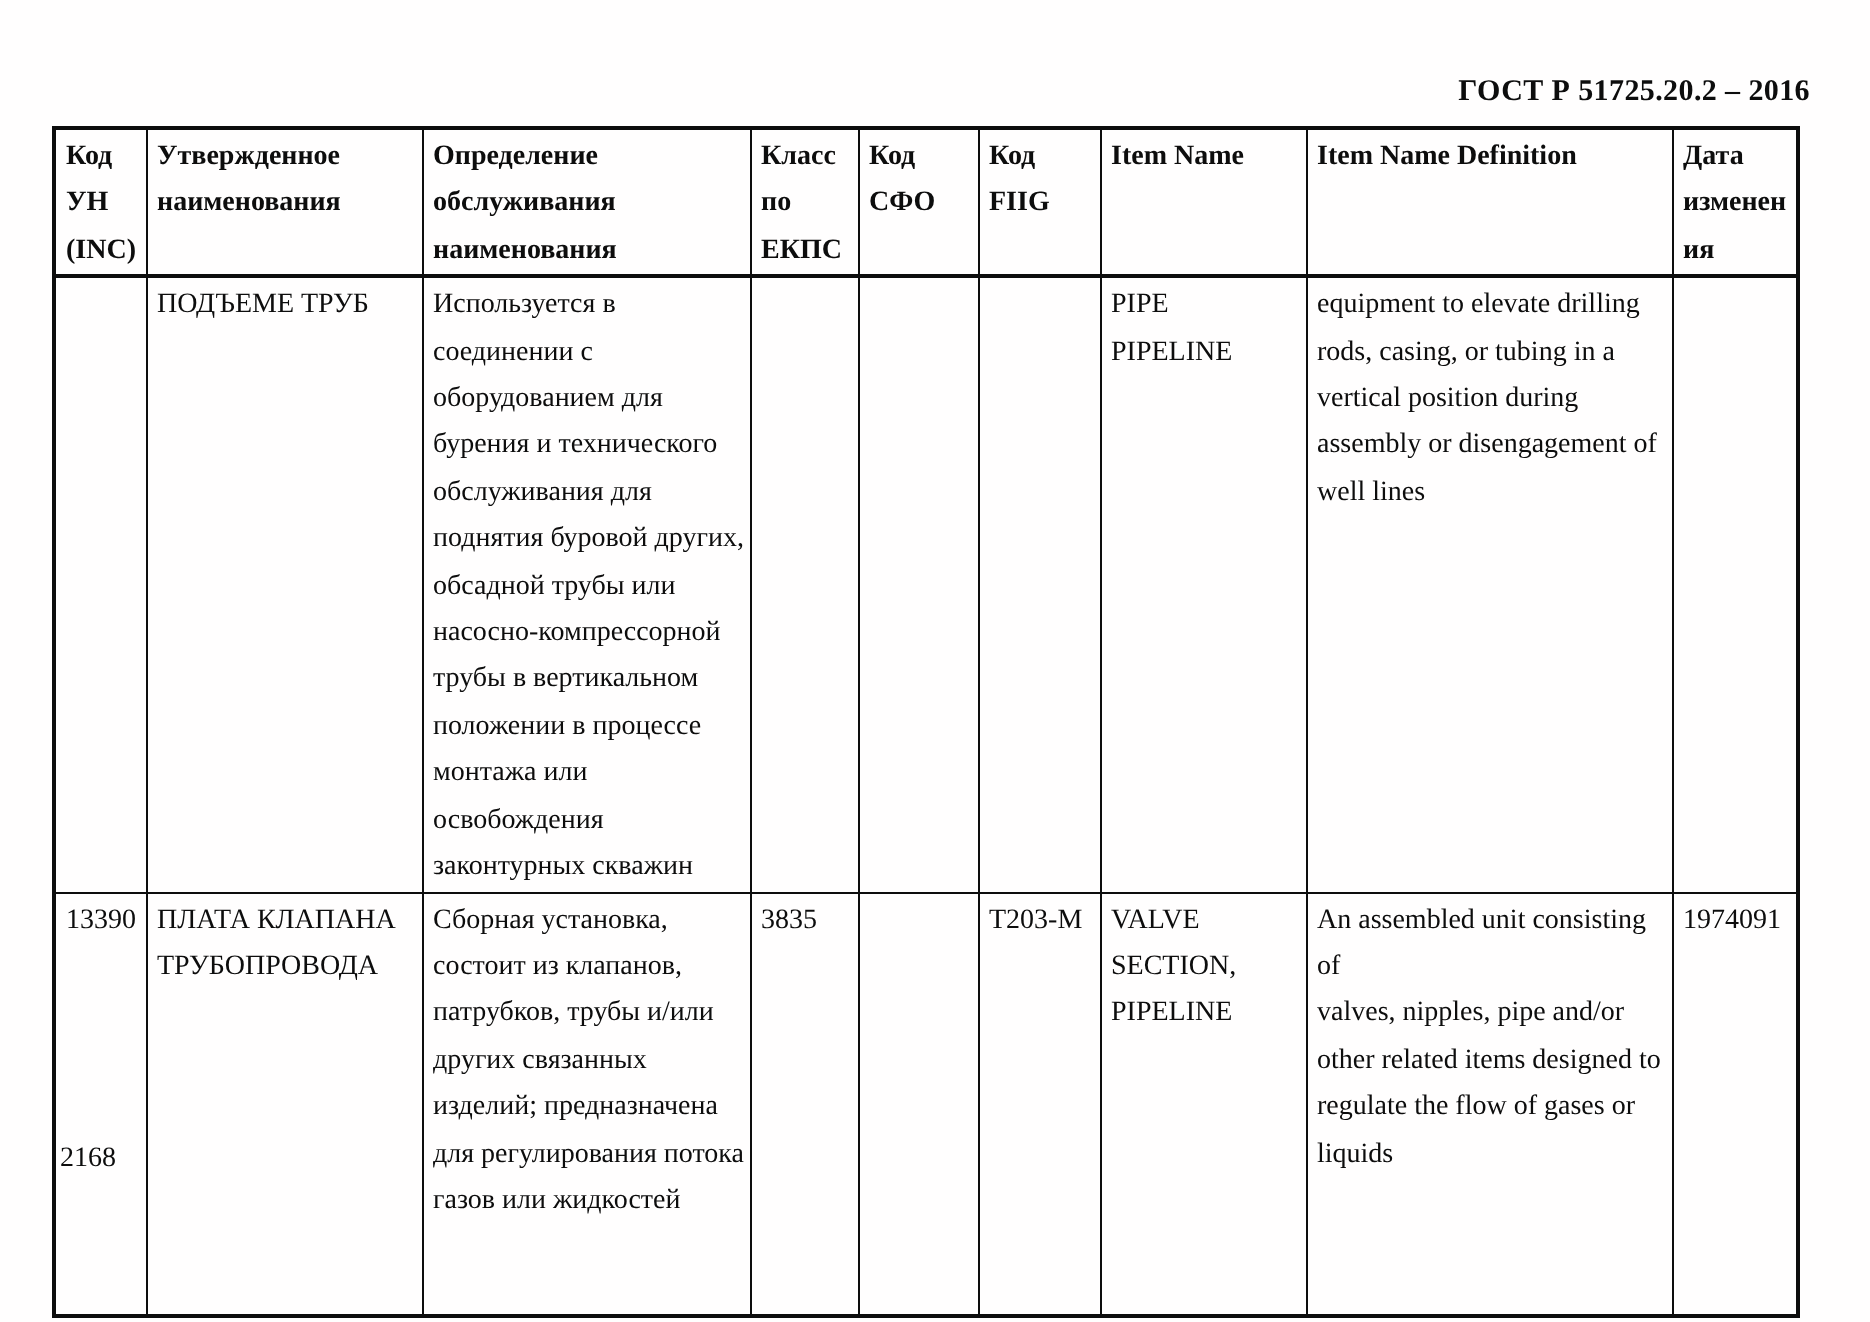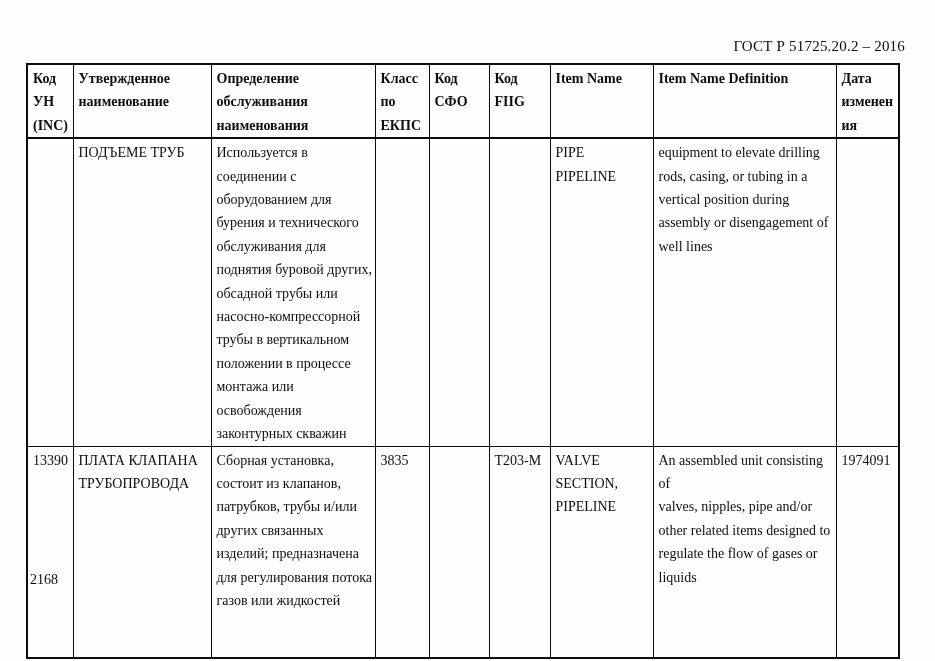--- a/index.html
+++ b/index.html
@@ -9,21 +9,21 @@
     background: #fffefe;
     font-family: "Liberation Serif", "DejaVu Serif", serif;
     color: #0d0d0d;
     position: relative;
     overflow: hidden;
   }
   .doc-ref {
     position: absolute;
     top: 38px;
     right: 30px;
-    font-weight: normal;
+    font-weight: bold;
     font-size: 15px;
     letter-spacing: 0.2px;
     white-space: nowrap;
   }
   table.gost {
     position: absolute;
     left: 26px;
     top: 63px;
     width: 872px;
     border-collapse: collapse;
@@ -70,21 +70,21 @@
     <col style="width:103px">
     <col style="width:183px">
     <col style="width:63px">
   </colgroup>
   <thead>
     <tr>
       <th>Код
 УН
 (INC)</th>
       <th>Утвержденное
-наименование</th>
+наименования</th>
       <th>Определение
 обслуживания
 наименования</th>
       <th>Класс
 по
 ЕКПС</th>
       <th>Код
 СФО</th>
       <th>Код
 FIIG</th>

